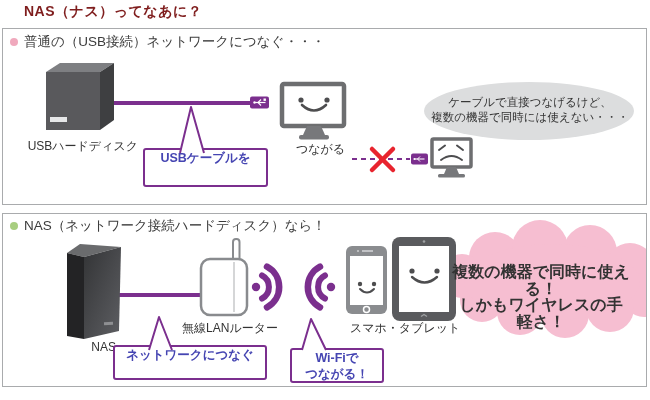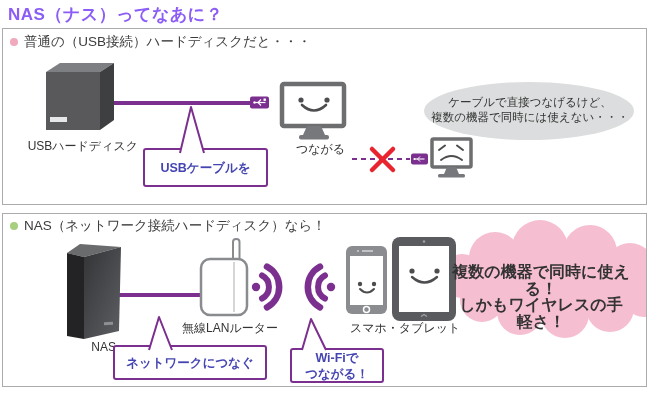--- a/index.html
+++ b/index.html
@@ -3,34 +3,34 @@
 <meta charset="utf-8">
 <style>
   html,body{margin:0;padding:0;}
   body{
     width:650px;height:400px;position:relative;background:#fff;
     font-family:"Liberation Sans","DejaVu Sans",sans-serif;
     color:#333;overflow:hidden;
   }
   .abs{position:absolute;}
   .page-title{
-    left:8px;top:3px;font-size:17px;font-weight:bold;color:#8b5cf6;
+    left:24px;top:3px;font-size:14px;font-weight:bold;color:#7f1d1d;
     letter-spacing:.5px;white-space:nowrap;
   }
   .section-box{
     left:2px;width:643px;border:1px solid #a9abad;background:#fff;
   }
   #box1{top:28px;height:175px;}
   #box2{top:213px;height:172px;}
   .bullet{width:8px;height:8px;border-radius:50%;}
   .sec-heading{font-size:13.5px;color:#3c3c3c;white-space:nowrap;}
   .lbl{font-size:12px;color:#333;text-align:right;white-space:nowrap;}
   .callout{
     box-sizing:border-box;background:#fff;border:2px solid #7b2f8e;border-radius:3px;
-    display:flex;flex-direction:column;align-items:center;justify-content:center;
+    display:flex;flex-direction:column;align-items:center;justify-content:flex-start;
     font-size:12.5px;font-weight:bold;color:#4545b2;line-height:16px;text-align:center;
   }
   .bubble-text,.cloud-text{text-align:center;line-height:15px;}
   .bubble-text{font-size:11.5px;color:#333;}
   .cloud-text{font-size:16px;font-weight:600;color:#333;line-height:16.5px;}
   svg{position:absolute;left:0;top:0;pointer-events:none;}
 </style>
 </head>
 <body>
 
@@ -153,21 +153,21 @@
     <circle cx="424" cy="241.5" r="1.3" fill="#9fa1a3"></circle>
     <rect x="399" y="246" width="50" height="66" fill="#fff"></rect>
     <circle cx="412" cy="271" r="2.6" fill="#4d4d4f"></circle>
     <circle cx="437" cy="271" r="2.6" fill="#4d4d4f"></circle>
     <path d="M412,277 Q424.5,288 437,277" fill="none" stroke="#4d4d4f" stroke-width="2.4" stroke-linecap="round"></path>
     <path d="M421,316.5 l3,-2 l3,2" fill="none" stroke="#9fa1a3" stroke-width="1.3"></path>
   </g>
 </svg>
 
 <div class="abs bullet" style="left:10px;top:38px;background:#f0a9bd"></div>
-<div class="abs sec-heading" style="left:24px;top:33px">普通の（USB接続）ハードディスクだと・・・</div>
+<div class="abs sec-heading" style="left:24px;top:33px">普通の（USB接続）ネットワークにつなぐ・・・</div>
 <div class="abs lbl" style="left:18px;top:138px;width:120px">USBハードディスク</div>
 <div class="abs lbl" style="left:281px;top:141px;width:64px">つながる</div>
 <div class="abs bubble-text" style="left:424px;top:95px;width:212px">
   <div>ケーブルで直接つなげるけど、</div>
   <div>複数の機器で同時には使えない・・・</div>
 </div>
 <div class="abs callout" style="left:143px;top:148px;width:125px;height:39px">
   <div>USBケーブルを</div>
 </div>
 

